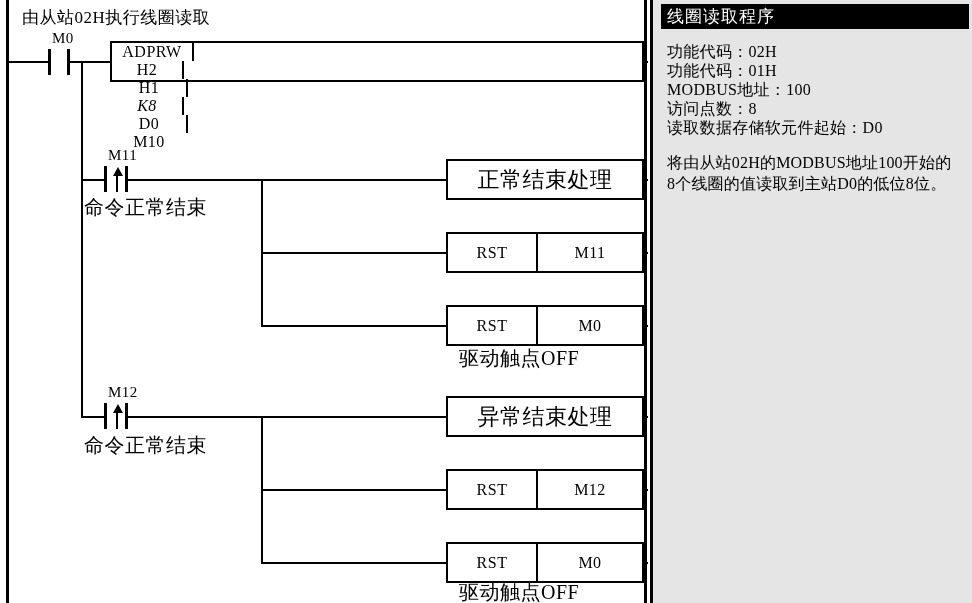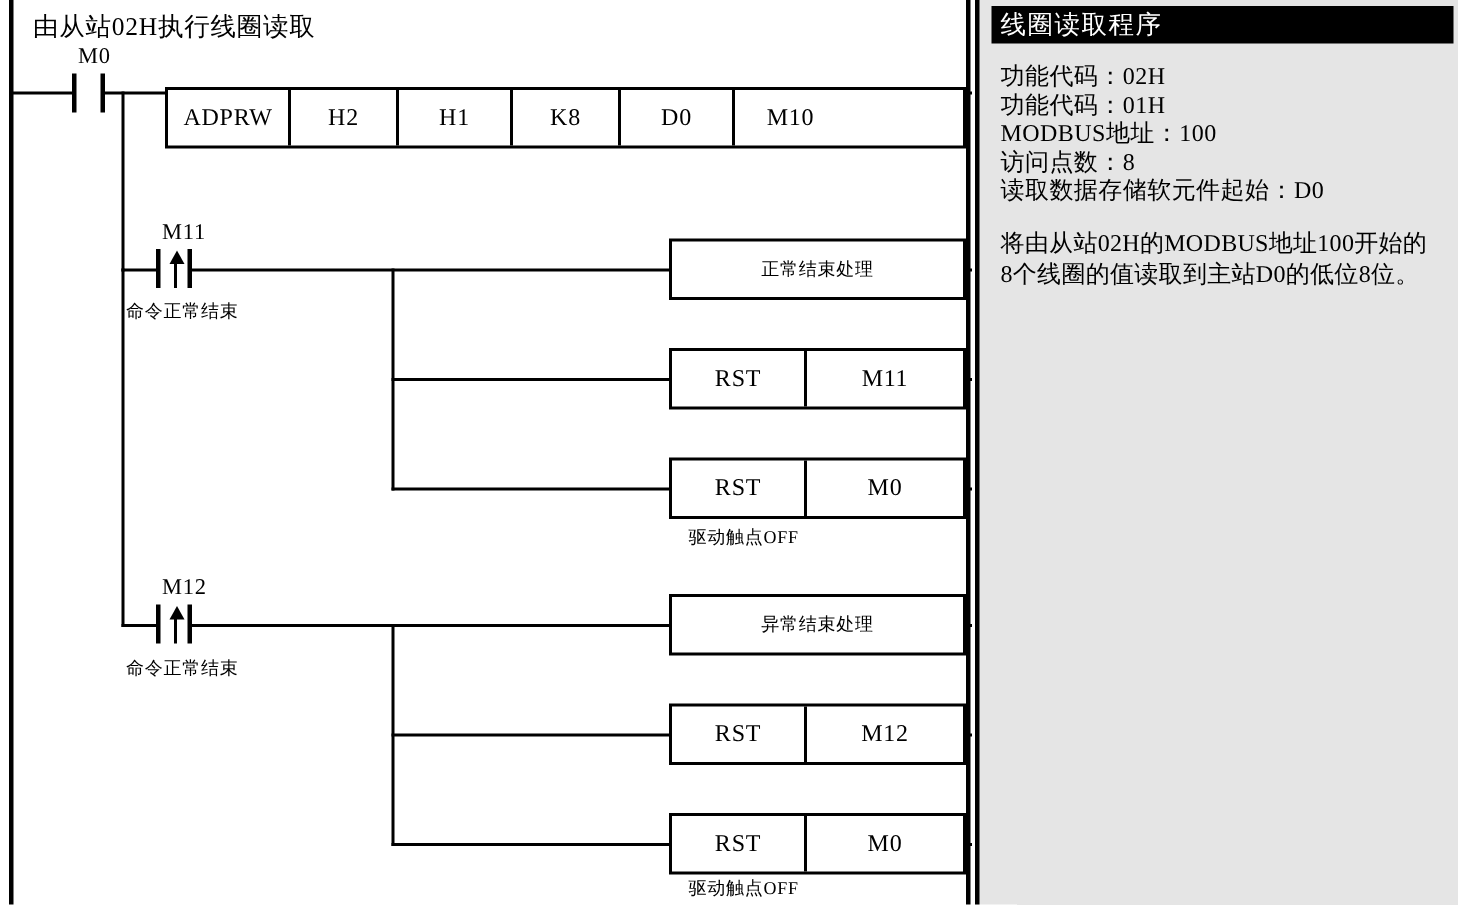--- a/index.html
+++ b/index.html
@@ -37,21 +37,21 @@
   .dev-label {
     position: absolute;
     font-size: 15px;
     line-height: 16px;
     white-space: nowrap;
     letter-spacing: 0.5px;
   }
 
   .comment {
     position: absolute;
-    font-size: 12px;
+    font-size: 20px;
     line-height: 18px;
     white-space: nowrap;
     letter-spacing: 0.5px;
   }
 
   
   .contact-no {
     position: absolute;
     width: 22px; height: 26px;
   }
@@ -98,21 +98,21 @@
     box-sizing: border-box;
     display: flex;
     align-items: center;
     justify-content: center;
     font-size: 16px;
     letter-spacing: 0.5px;
     white-space: nowrap;
     border-right: 2px solid #000;
   }
   .cell:last-child { border-right: none; }
-  .cell.cn { font-size: 12px; }
+  .cell.cn { font-size: 22px; }
 
   
   #panel {
     position: absolute;
     left: 650px; top: 0;
     width: 322px; height: 603px;
     background: #e5e5e5;
   }
   #panel-divider {
     position: absolute;
@@ -168,25 +168,25 @@
 
   <div class="contact-no" style="left:48px; top:49px;">
     <div class="bar l"></div>
     <div class="bar r"></div>
   </div>
 
   <div class="hline" style="left:68px; top:61px; width:42px;"></div>
 
   <div class="vline" style="left:81px; top:61px; height:120px;"></div>
 
-  <div class="box" style="left:110px; top:58px; width:534px; height:41px;">
+  <div class="box" style="left:110px; top:41px; width:534px; height:41px;flex-direction:column;">
     <div class="cell" style="width:82px;">ADPRW</div>
     <div class="cell" style="width:72px;">H2</div>
     <div class="cell" style="width:76px;">H1</div>
-    <div class="cell" style="width:72px;">K8</div>
+    <div class="cell" style="width:72px;font-style:italic;">K8</div>
     <div class="cell" style="width:76px;">D0</div>
     <div class="cell" style="width:74px;">M10</div>
   </div>
 
   <div class="hline" style="left:642px; top:61px; width:6px;"></div>
 
   <div class="dev-label" style="left:108px; top:147px;">M11</div>
 
   <div class="hline" style="left:81px; top:179px; width:25px;"></div>
 

